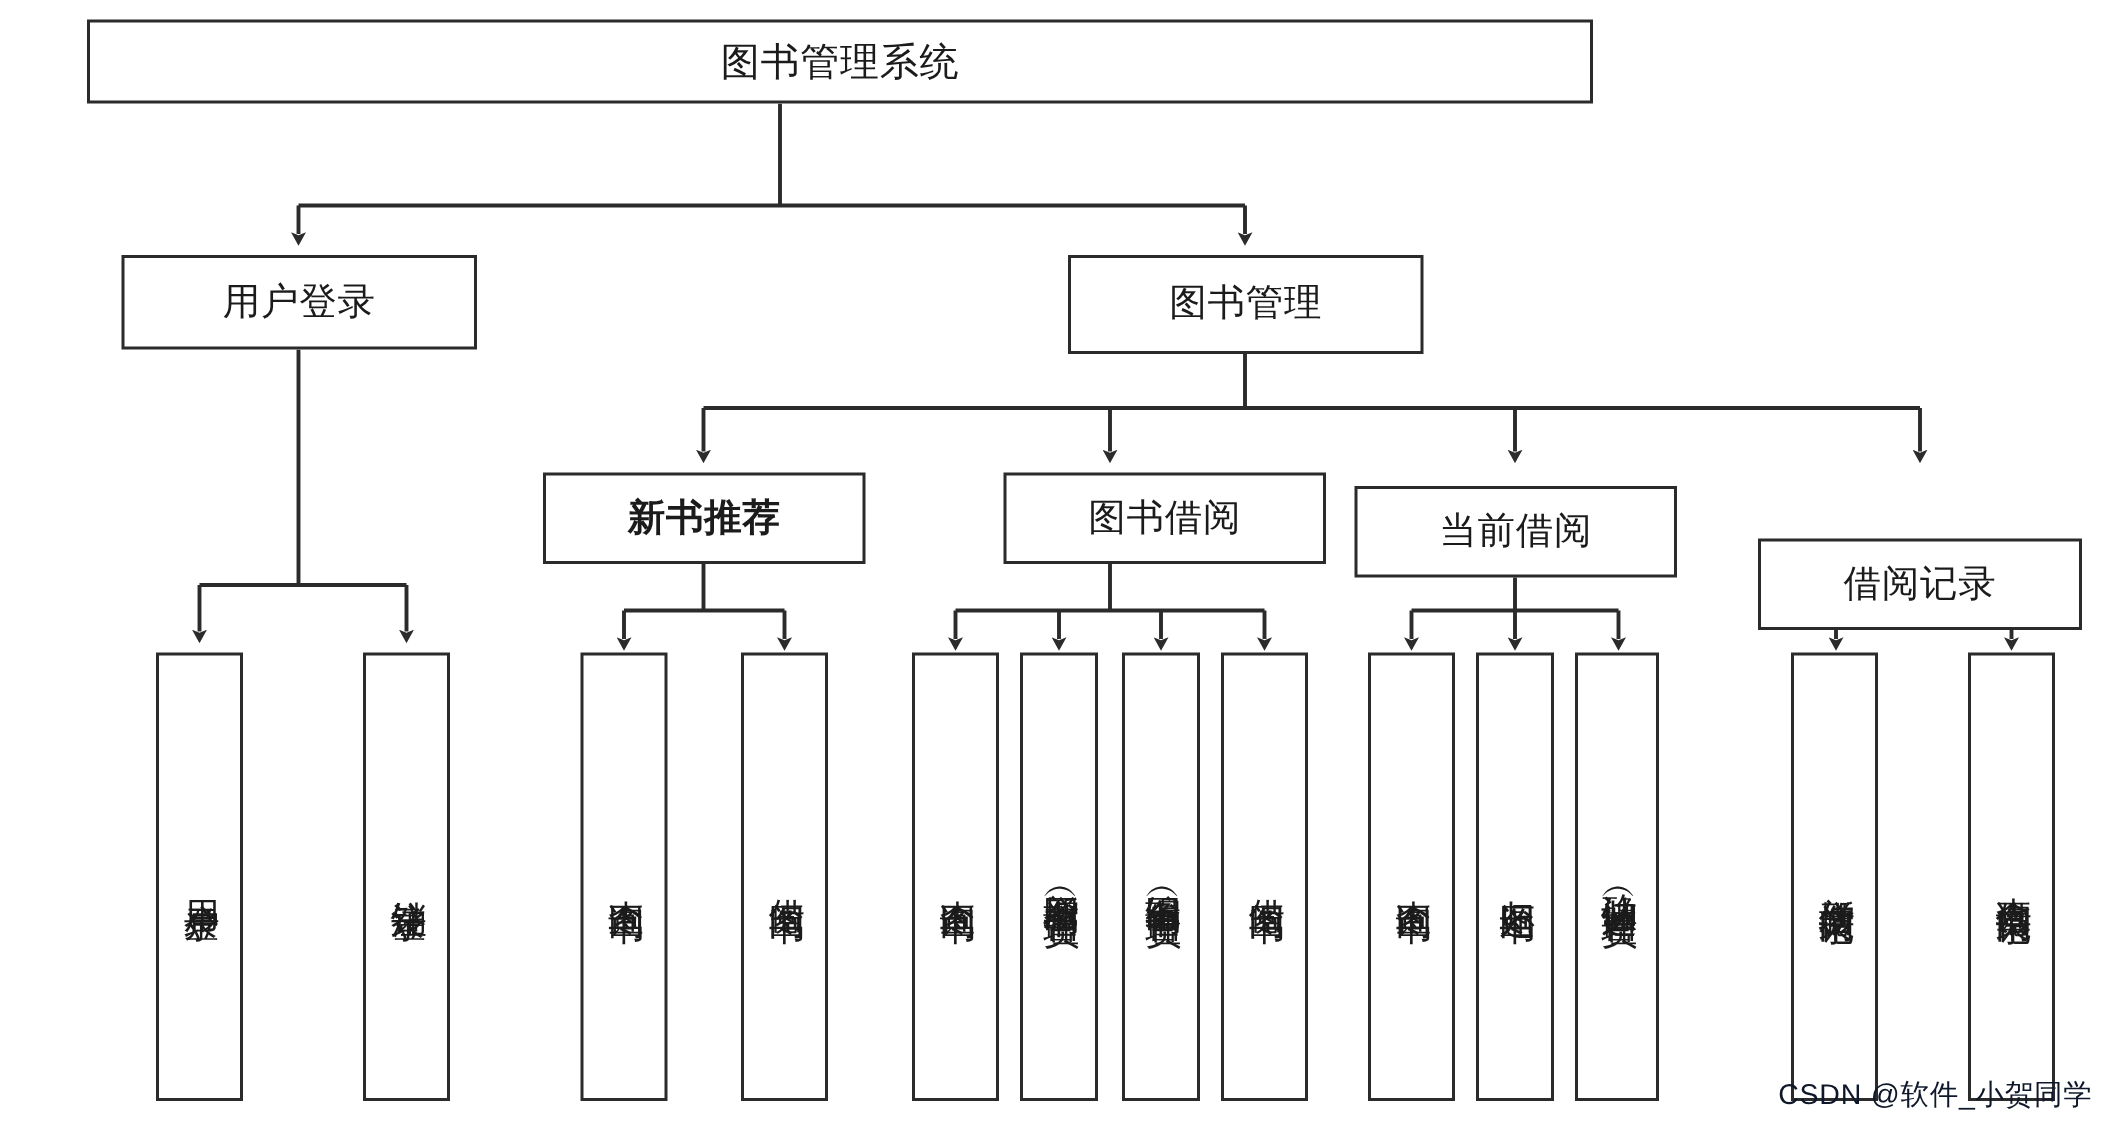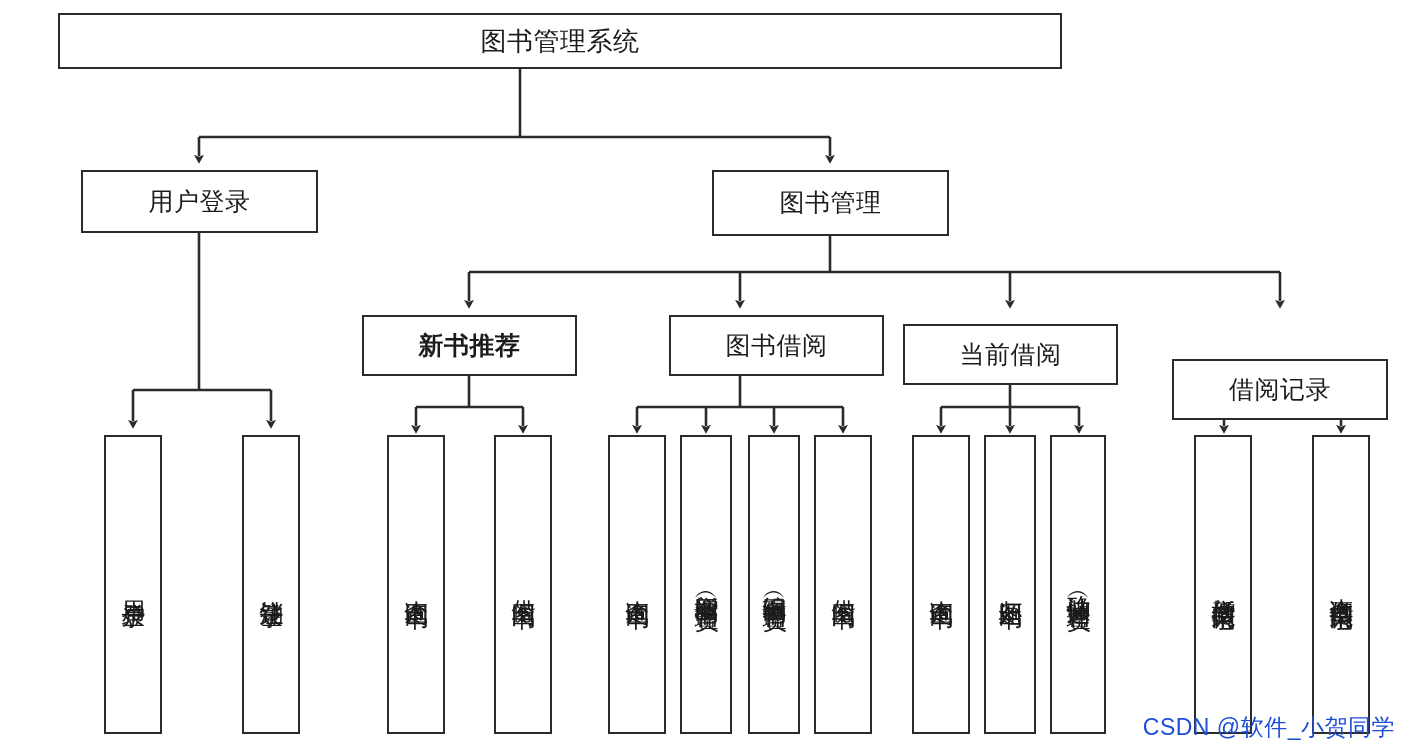--- a/index.html
+++ b/index.html
@@ -52,22 +52,22 @@
     white-space: nowrap;
     text-align: center;
   }
   .node-root .node-label-h {
     font-size: 26px;
   }
   .watermark {
     position: absolute;
     right: 10px;
     bottom: 4px;
-    font-size: 23px;
-    color: #1d4ed8;
+    font-size: 19px;
+    color: #0f172a;
     white-space: nowrap;
     letter-spacing: 0.5px;
     pointer-events: none;
   }
 </style>
 </head>
 <body>
 
 <div id="diagram-root">
 

